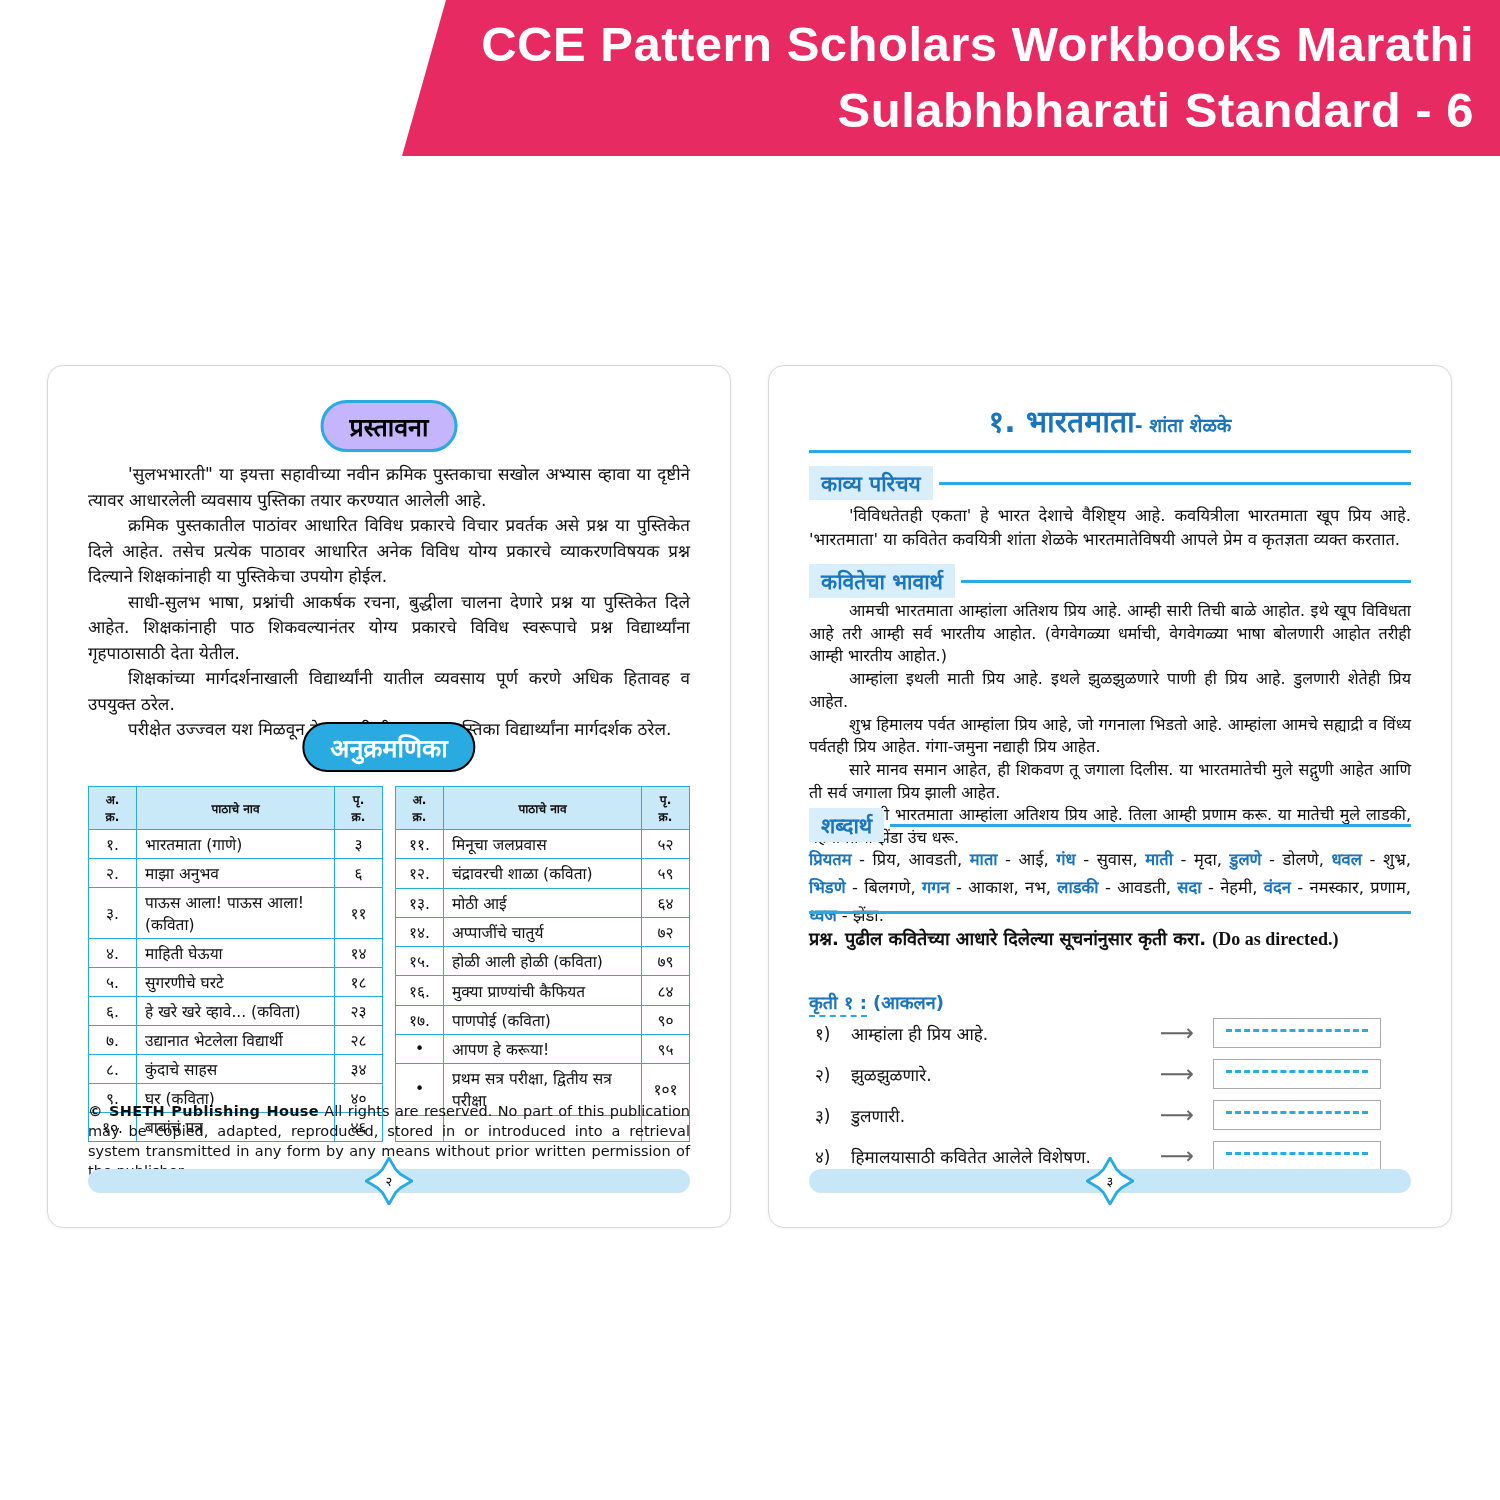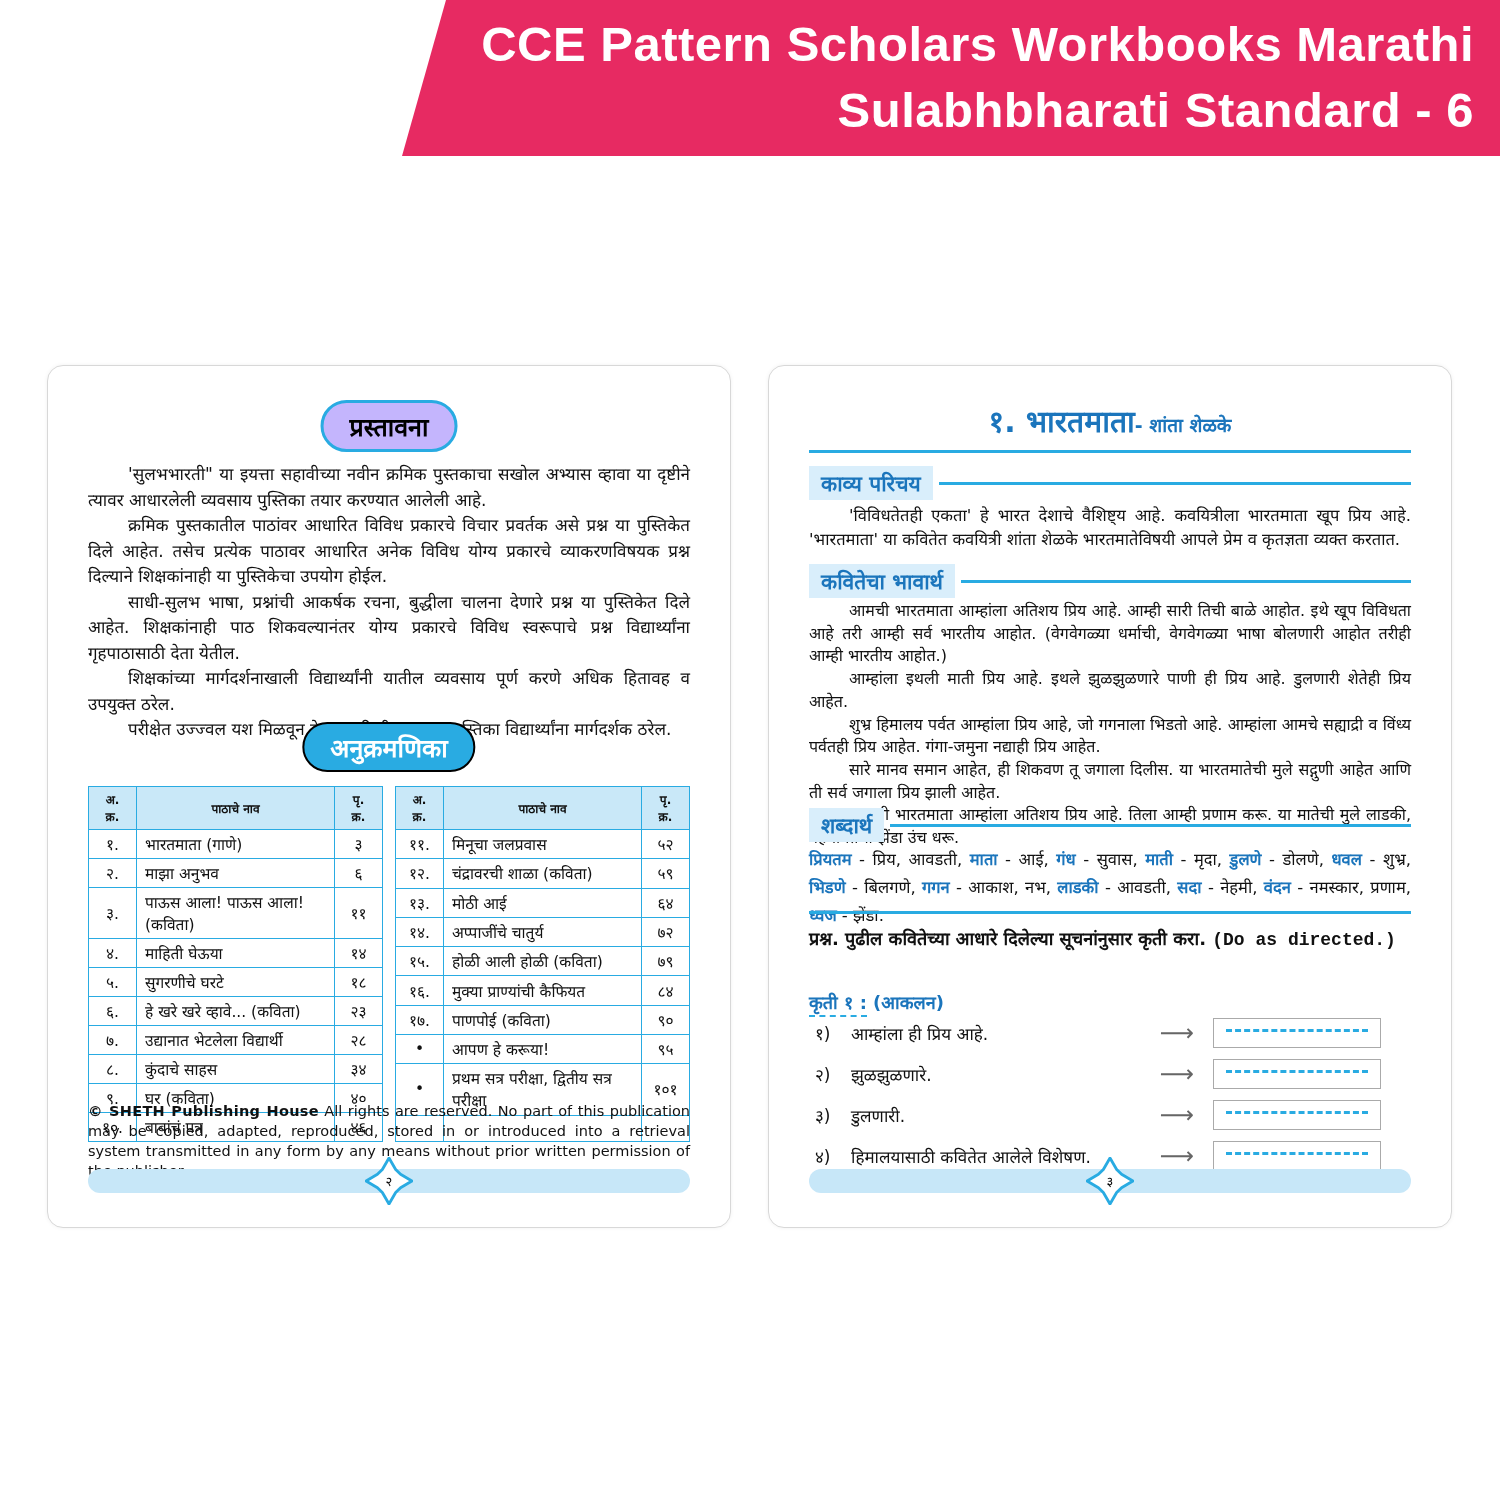--- a/index.html
+++ b/index.html
@@ -58,21 +58,21 @@
     justify-content:center;align-items:baseline;}
   .lesson-title{color:var(--blue);font-weight:bold;font-size:30px;}
   .lesson-author{color:var(--blue);font-weight:bold;font-size:19px;}
   .rule{position:absolute;left:40px;right:40px;height:3px;background:var(--cyan);}
   .sec{position:absolute;left:40px;right:40px;display:flex;align-items:center;}
   .sec .lbl{background:var(--lightblue);color:var(--blue);font-weight:bold;
     font-size:21px;padding:3px 12px;white-space:nowrap;}
   .sec .ln{flex:1;height:3px;background:var(--cyan);margin-left:6px;}
   .shabd .sw{color:var(--blue);font-weight:bold;}
   .prashna{font-weight:bold;font-size:18px;}
-  .serifb{font-family:Liberation Mono, monospace;font-weight:bold;}
+  .serifb{font-family:Liberation Serif, serif;font-weight:bold;}
   .kruti{color:var(--blue);font-weight:bold;font-size:18px;}
   .kruti .u{border-bottom:2px dashed var(--cyan);padding-bottom:2px;}
   .chaukati{font-weight:bold;font-size:18px;padding-left:28px;}
   .fill-grid{position:absolute;left:46px;right:30px;}
   .fill-row{display:grid;grid-template-columns:36px 290px 72px 168px;
     align-items:center;margin-bottom:11px;}
   .fill-row .no,.fill-row .tx{font-size:17px;}
   .arrow{color:#666;font-size:24px;text-align:center;}
   .answer-box{height:30px;border:1.6px solid #aaa;background:#fff;}
   .answer-box i{display:block;border-top:3px dashed var(--cyan);margin:10px 12px 0;}

